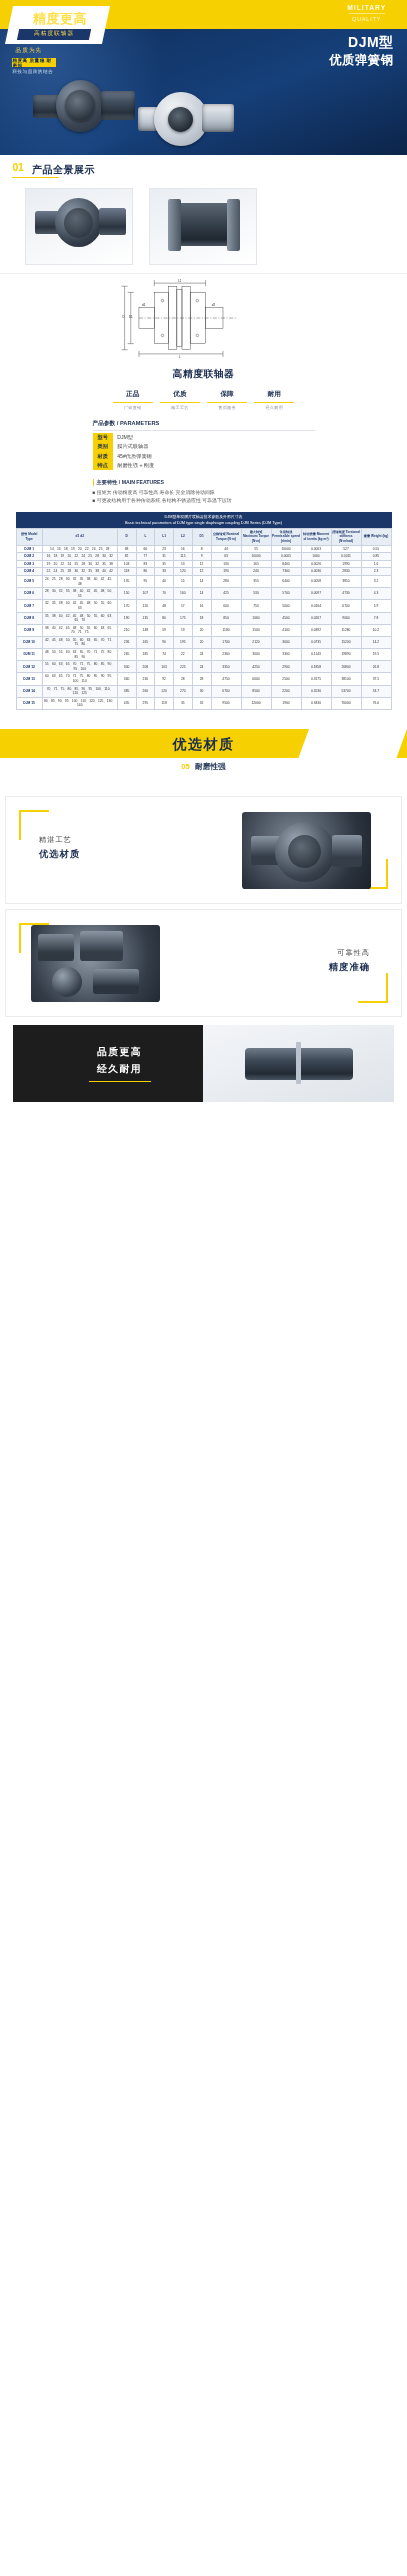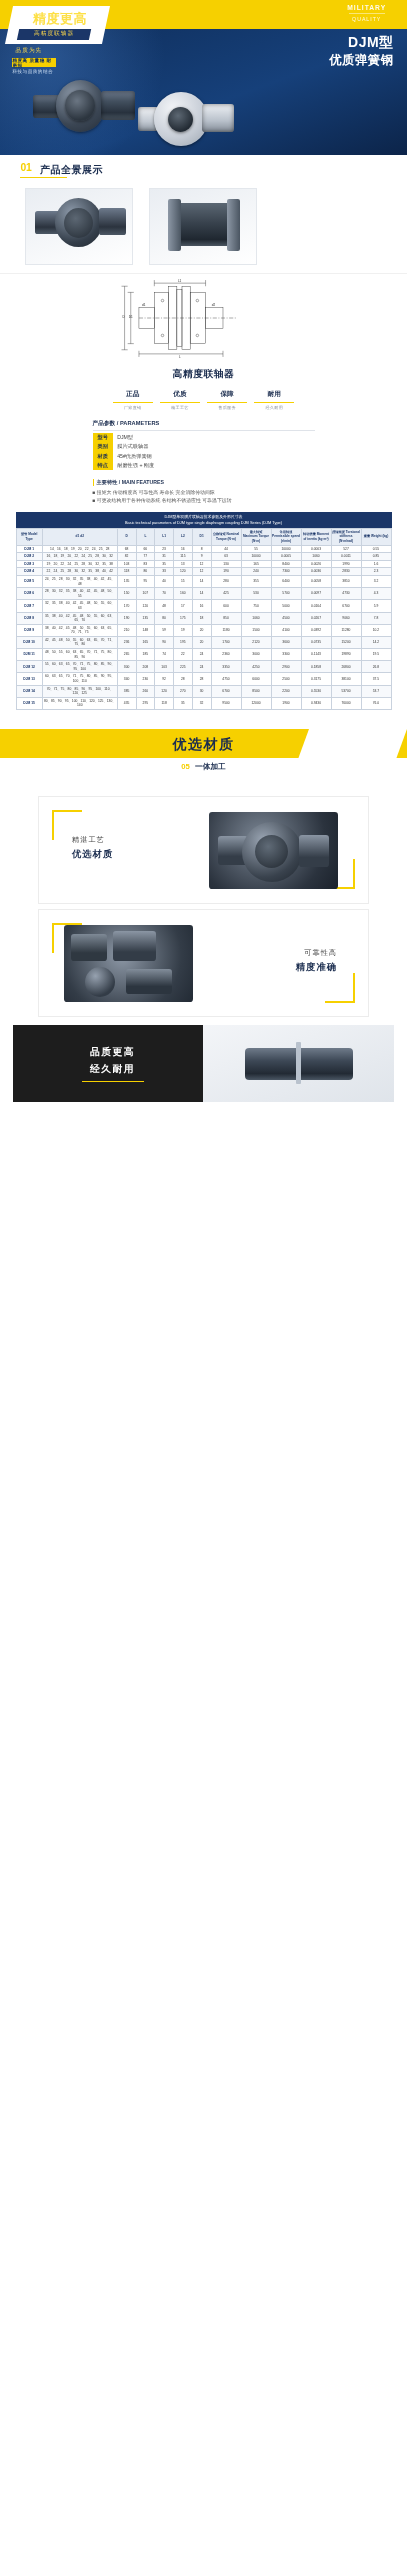--- a/index.html
+++ b/index.html
@@ -91,21 +91,21 @@
     background: radial-gradient(circle at 35% 30%, #8c99a9, #3b4654 60%, #222b36 100%);
     box-shadow: 0 1px 3.1px rgba(0,0,0,.5);
   }
   .disc.light {
     background: radial-gradient(circle at 35% 30%, #f2f4f7, #c9cfd8 55%, #9aa3ae 100%);
   }
   .coup-light-body { position:absolute; left: 138px; top: 91px; width: 98px; height: 57px; }
 
   
   .sec-head {
-    position: relative; height: 30px; background:#ffffff;margin-left:8px;
+    position: relative; height: 30px; background:#ffffff;
   }
   .sec-head .num {
     position:absolute; left: 12.4px; top: 7.2px;
     font-size: 10.3px; font-weight: bold; color: #f6d000;
   }
   .sec-head .txt {
     position:absolute; left: 32px; top: 8.2px;
     font-size: 10px; font-weight: bold; color: #1b2d4f; letter-spacing: 0.5px;
   }
   .sec-head.center { text-align:center; }
@@ -219,21 +219,21 @@
     font-size: 14px; font-weight:bold; color:#1b2d4f; letter-spacing: 1.5px;
   }
   .banner-real .b-sub {
     position:absolute; left:0; right:0; top: 33px; text-align:center;
     font-size: 7.7px; font-weight:bold; color:#1b2d4f;
   }
   .banner-real .b-sub .num { color:#f6d000; margin-right: 3.1px; }
 
   
   .showcase {
-    width: 331px; margin: 5.2px auto 0; position: relative; height: 108px;
+    width: 397px; margin: 5.2px auto 0; position: relative; height: 108px;
     border: 0.5px solid #ececec; background:#fff;
   }
   .showcase .frame-l {
     position:absolute; left: 13.4px; top: 13.4px; width: 30px; height: 30px;
     border-left: 2.1px solid #f6d000; border-top: 2.1px solid #f6d000;
   }
   .showcase .frame-r {
     position:absolute; right: 13.4px; bottom: 13.4px; width: 30px; height: 30px;
     border-right: 2.1px solid #f6d000; border-bottom: 2.1px solid #f6d000;
   }
@@ -252,21 +252,21 @@
   .showcase.alt .photo {
     background: radial-gradient(circle at 45% 40%, #8d98a6, #333c47 70%, #222a34 100%);
   }
 
   
   .bottom-banner {
     width: 381px; margin: 8.2px auto 9.3px; height: 77px; position: relative;
     background: #1d1d1d;
   }
   .bottom-banner .left {
-    position:absolute; left: 4px; top: 0; width: 191px; height: 77px;
+    position:absolute; left: 11px; top: 0; width: 191px; height: 77px;
     display:flex; flex-direction:column; align-items:center; justify-content:center;
     color:#ffffff;
   }
   .bottom-banner .left .l1 { font-size: 9.8px; font-weight:bold; letter-spacing: 1.5px; }
   .bottom-banner .left .l2 { font-size: 9.8px; font-weight:bold; letter-spacing: 1.5px; margin-top: 4.1px; }
   .bottom-banner .left .rule { width: 62px; height:1px; background:#f6d000; margin: 5.2px 0 0; }
   .bottom-banner .right {
     position:absolute; right: 0; top: 0; width: 191px; height: 77px;
     background: linear-gradient(160deg,#f3f5f8,#dfe4ea);
     display:flex; align-items:center; justify-content:center;
@@ -699,21 +699,21 @@
       </table>
     </div>
   </div>
 
   <div class="banner-real">
     <div class="diag"></div>
     <div class="white-wedge"></div>
     <div class="b-title">优选材质</div>
     <div class="b-sub">
       <span class="num">05</span>
-      <span>一体加工</span>
+      <span>耐磨性强</span>
     </div>
   </div>
 
   <div class="showcase">
     <div class="frame-l"></div>
     <div class="frame-r"></div>
     <div class="cap">
       <div class="l1">精湛工艺</div>
       <div class="l2">优选材质</div>
     </div>

